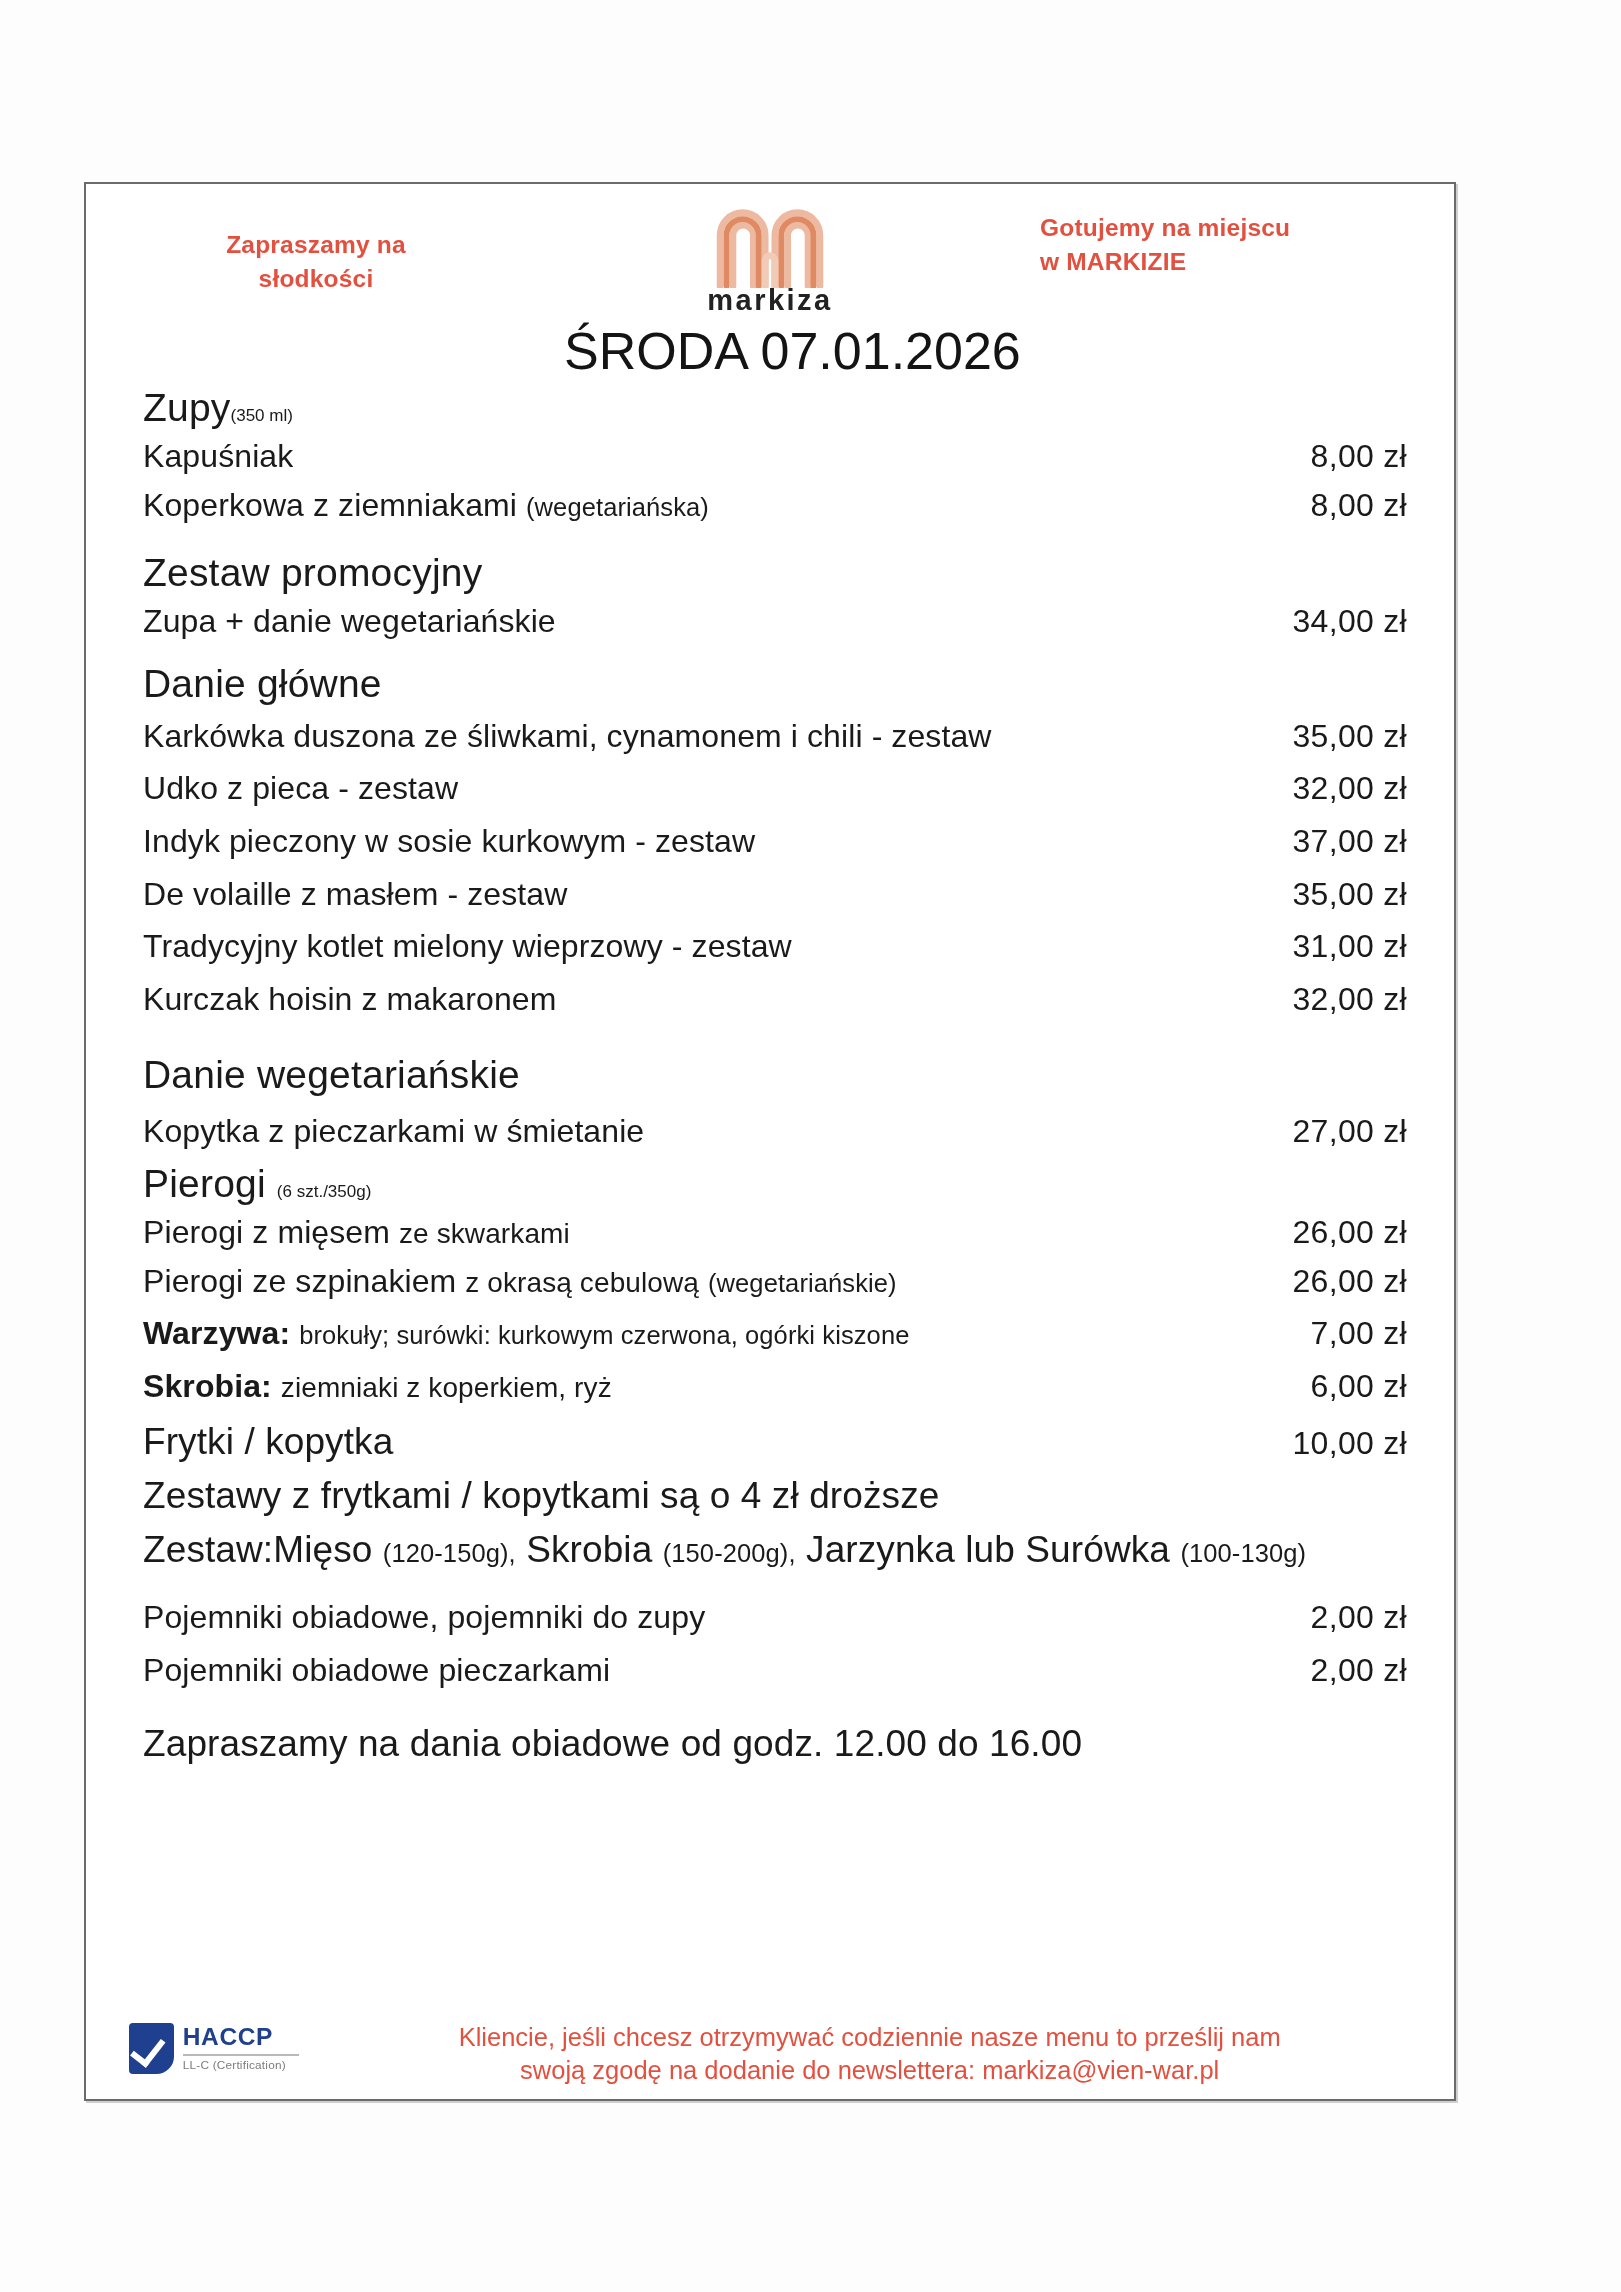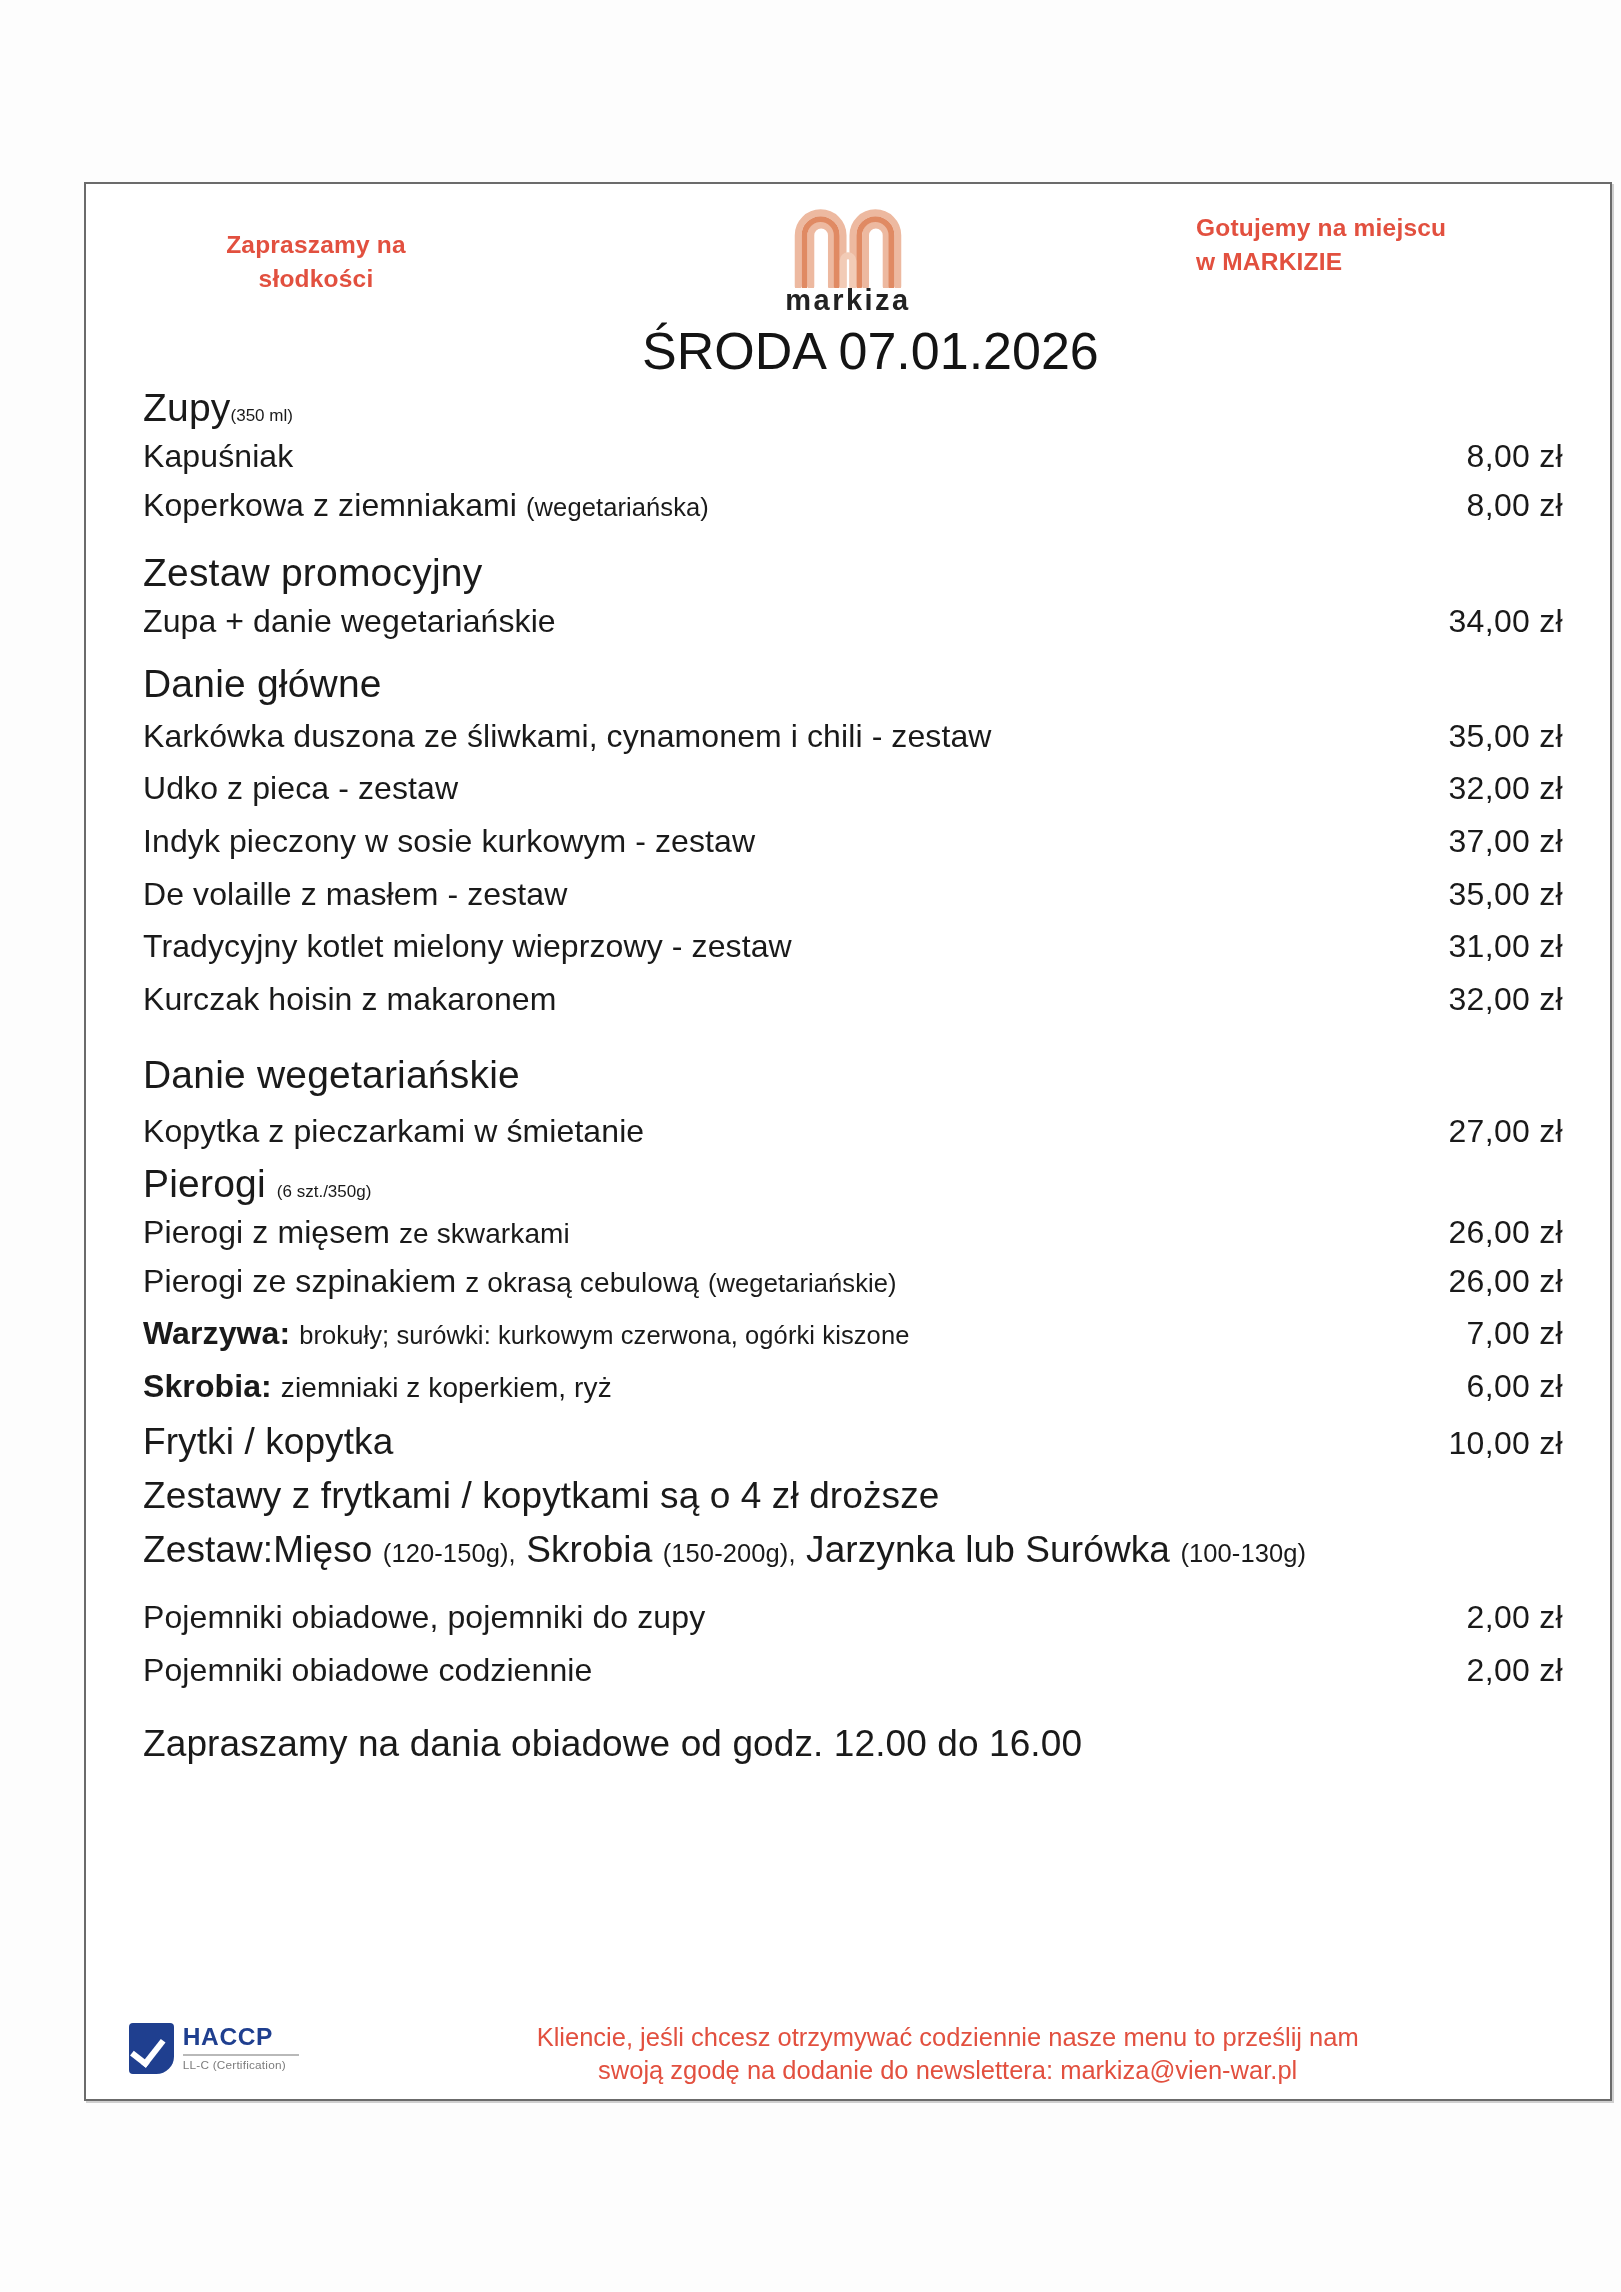--- a/index.html
+++ b/index.html
@@ -20,21 +20,21 @@
     width: 1621px;
     height: 2293px;
     background: #fdfdfd;
   }
 
   
   #menu-frame {
     position: absolute;
     left: 84px;
     top: 182px;
-    width: 1528px;
+    width: 1372px;
     height: 1919px;
     border: 2.9px solid #6b6b6b;
     box-sizing: border-box;
     background: #ffffff;
     box-shadow: 2px 2px 0 0 rgba(120,120,120,0.35);
   }
 
   
   .header {
     position: relative;
@@ -368,21 +368,21 @@
       </div>
 
       <div class="sp-26"></div>
 
       <div class="row item">
         <span class="label"><span>Pojemniki obiadowe, pojemniki do zupy</span></span>
         <span class="price">2,00 zł</span>
       </div>
       <div class="sp-14"></div>
       <div class="row item">
-        <span class="label"><span>Pojemniki obiadowe codziennie</span></span>
+        <span class="label"><span>Pojemniki obiadowe pieczarkami</span></span>
         <span class="price">2,00 zł</span>
       </div>
 
       <div class="sp-34"></div>
 
       <div class="closing">Zapraszamy na dania obiadowe od godz. 12.00 do 16.00</div>
     </div>
 
     <div class="footer">
       <div class="haccp">

